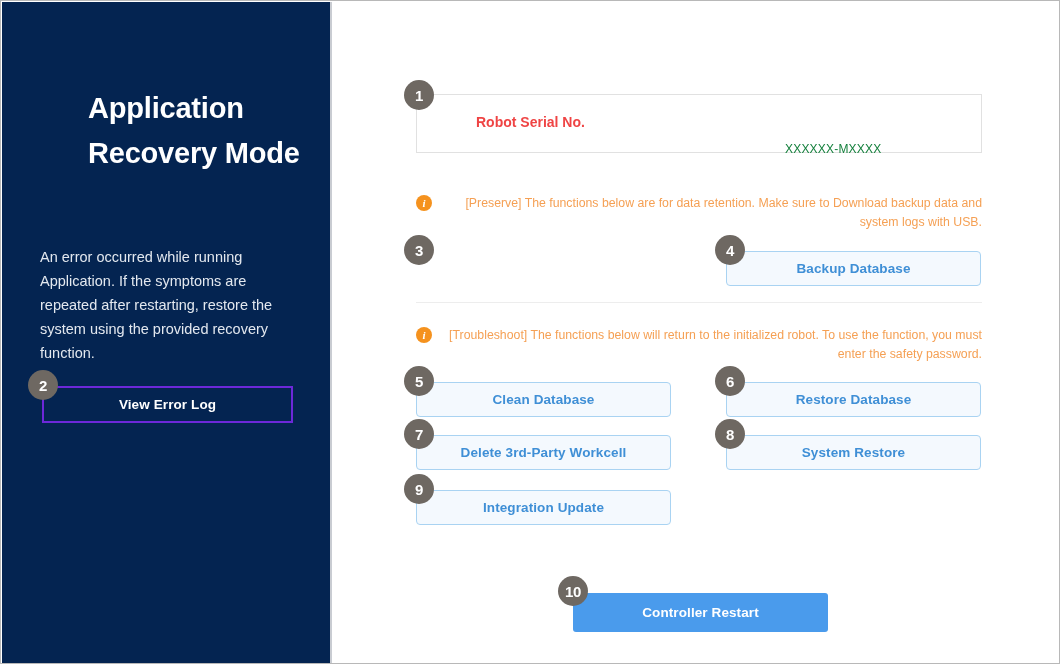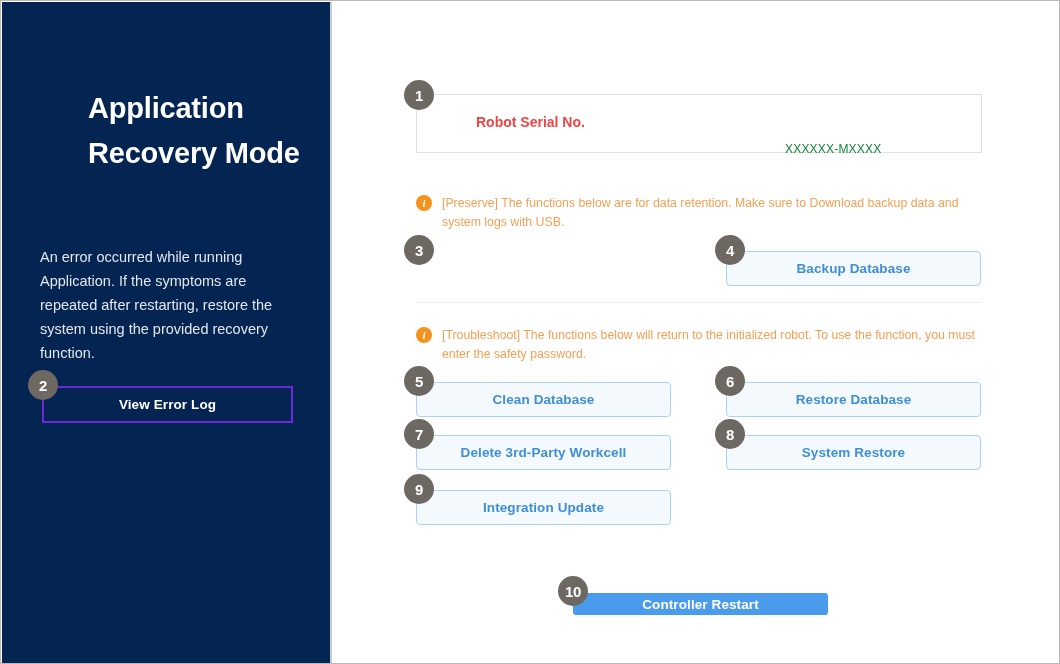--- a/index.html
+++ b/index.html
@@ -153,20 +153,21 @@
     display: flex;
     align-items: center;
     justify-content: center;
     margin-top: 1px;
   }
   .info-text {
     margin-left: 10px;
     color: #f5a054;
     font-size: 12.3px;
     line-height: 19px;
+    text-align: right;
   }
 
   .divider {
     position: absolute;
     height: 1px;
     background: #ededed;
   }
 
   
   .act-btn {
@@ -184,21 +185,21 @@
     letter-spacing: 0.1px;
     cursor: pointer;
     padding: 0;
   }
 
   .primary-btn {
     position: absolute;
     left: 239px;
     top: 591px;
     width: 255px;
-    height: 22px;
+    height: 39px;
     box-sizing: border-box;
     border: none;
     border-radius: 3px;
     background: #4a9bec;
     color: #ffffff;
     font-family: "Liberation Sans", sans-serif;
     font-size: 13.5px;
     font-weight: bold;
     letter-spacing: 0.1px;
     cursor: pointer;

